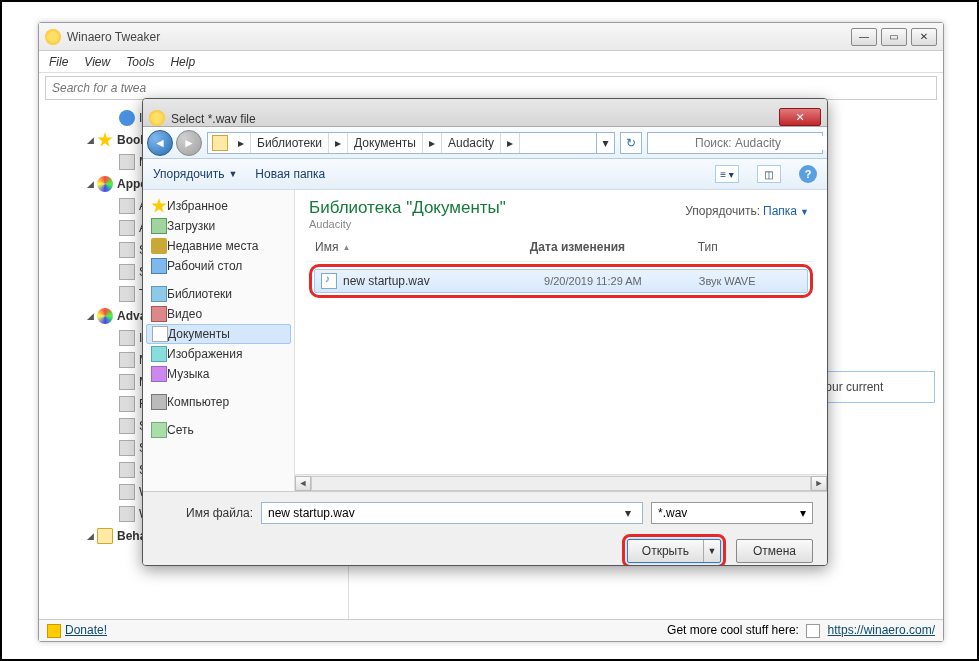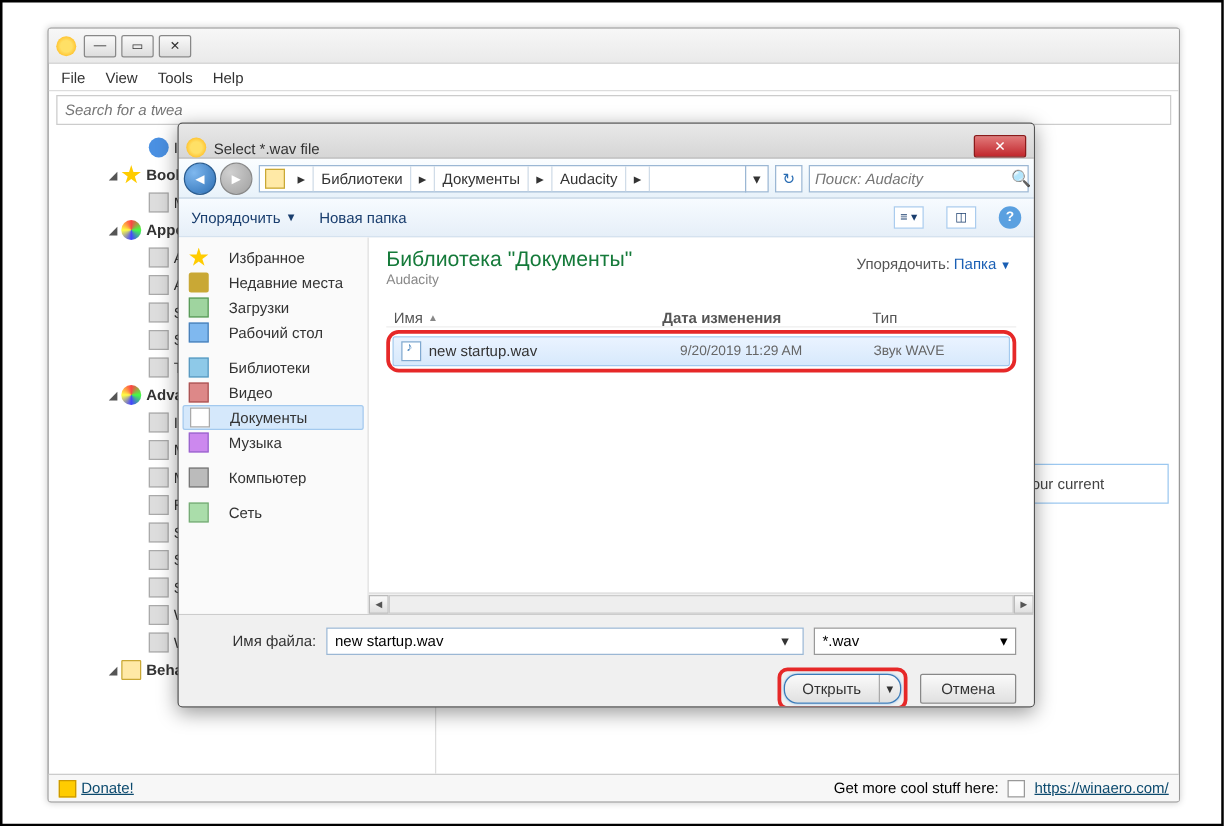--- a/index.html
+++ b/index.html
@@ -4,21 +4,21 @@
 <style>
 * { box-sizing: border-box; margin: 0; padding: 0; font-family: "Segoe UI", Tahoma, sans-serif; font-size: 12px; }
 body { background: #fff; width: 979px; height: 661px; position: relative; border: 2px solid #000; }
 .main-window { position: absolute; top: 20px; left: 36px; width: 906px; height: 620px; background: #fff; border: 1px solid #999; border-radius: 3px; box-shadow: 0 0 6px rgba(0,0,0,0.2); }
 .mw-title { height: 28px; background: linear-gradient(#f7f7f7,#eaeaea); display: flex; align-items: center; padding: 0 6px; border-bottom: 1px solid #ccc; }
 .mw-title .logo { width:16px; height:16px; background: radial-gradient(circle,#ffe066 40%,#ffaa00 100%); border-radius:50%; margin-right:6px; }
 .mw-title .t { flex:1; color:#444; }
 .mw-title .winbtns { display:flex; gap:4px; }
 .winbtn { width:26px; height:18px; border:1px solid #888; border-radius:2px; background:linear-gradient(#fafafa,#ddd); display:flex; align-items:center; justify-content:center; font-size:10px; color:#333; }
 .mw-menu { height:22px; display:flex; align-items:center; gap:16px; padding:0 10px; border-bottom:1px solid #ddd; color:#333; }
-.mw-menu span { cursor:default; }
+.mw-menu span { cursor:default;font-style:italic; }
 .mw-search { height:24px; border:1px solid #ccc; margin:3px 6px; padding:0 6px; display:flex; align-items:center; background:#fff; }
 .mw-search input { border:none; outline:none; width:100%; font-style:italic; color:#888; }
 .mw-body { display:flex; height:calc(100% - 28px - 22px - 30px - 22px); }
 .tree { width:310px; border-right:1px solid #ddd; padding:4px 2px; overflow:hidden; }
 .tree-item { display:flex; align-items:center; height:22px; padding-left:6px; color:#333; white-space:nowrap; overflow:hidden; }
 .tree-item.lvl1 { padding-left:46px; }
 .tree-item.lvl2 { padding-left:68px; }
 .tree-item .tw { width:10px; color:#555; font-size:9px; }
 .tree-item .ic { width:16px; height:16px; margin-right:4px; display:inline-flex; align-items:center; justify-content:center; }
 .ic-star { background:#ffcc00; clip-path: polygon(50% 0,61% 35%,98% 35%,68% 57%,79% 91%,50% 70%,21% 91%,32% 57%,2% 35%,39% 35%); }
@@ -42,50 +42,50 @@
 .dlg-close { width:42px; height:18px; background:linear-gradient(#e27a7a,#c1272d); border:1px solid #8b1a1a; border-radius:2px; color:#fff; display:flex; align-items:center; justify-content:center; font-size:11px; }
 .dlg-nav { height:32px; background:linear-gradient(#fafdff,#e8f2fa); border-bottom:1px solid #b8cde2; display:flex; align-items:center; padding:0 4px; gap:3px; }
 .navbtn { width:26px; height:26px; border-radius:50%; background:radial-gradient(circle at 30% 30%,#7fb8ef,#2a6db3); border:1px solid #2a5c8f; display:flex; align-items:center; justify-content:center; color:#fff; font-size:12px; }
 .navbtn.disabled { background:radial-gradient(circle at 30% 30%,#d0d0d0,#a0a0a0); border-color:#888; }
 .crumb { flex:1; display:flex; align-items:center; height:22px; border:1px solid #9bb7d4; background:#fff; margin:0 2px; }
 .crumb .seg { padding:0 6px; height:100%; display:flex; align-items:center; border-right:1px solid #d0dce8; color:#333; }
 .crumb .fold-ic { width:16px;height:16px;background:#ffe9a6;border:1px solid #c9a835;margin:0 4px; }
 .crumb .dd { width:18px; height:22px; border-left:1px solid #9bb7d4; display:flex; align-items:center; justify-content:center; color:#333; }
 .refresh { width:22px; height:22px; border:1px solid #9bb7d4; background:#fff; display:flex; align-items:center; justify-content:center; color:#2a6db3; }
 .searchbox { width:176px; height:22px; border:1px solid #9bb7d4; background:#fff; display:flex; align-items:center; padding:0 4px; margin-left:2px; }
-.searchbox input { border:none; outline:none; flex:1; font-style:italic; color:#7f1d1d; }
+.searchbox input { border:none; outline:none; flex:1; color:#7f1d1d;margin-left:43px; }
 .searchbox .magnify { color:#2a6db3; font-size:13px; }
 .dlg-toolbar { height:31px; background:linear-gradient(#f7fbff,#e6eff8); border-bottom:1px solid #cdddee; display:flex; align-items:center; padding:0 10px; gap:18px; color:#1a3e6e; }
 .dlg-toolbar .tbtn { display:flex; align-items:center; gap:4px; cursor:default; }
 .dlg-toolbar .spacer { flex:1; }
 .view-ic { width:24px;height:18px;border:1px solid #aaccee;background:#fff;display:flex;align-items:center;justify-content:center;font-size:10px; }
 .help-ic { width:18px;height:18px;border-radius:50%;background:#5aa0e0;color:#fff;display:flex;align-items:center;justify-content:center;font-size:11px;font-weight:bold; }
 .dlg-main { display:flex; height:calc(100% - 28px - 32px - 31px - 74px); background:#fff; }
 .dlg-side { width:152px; border-right:1px solid #e0e0e0; padding:6px 0; background:#fafafa; overflow:hidden; }
-.side-item { height:20px; display:flex; align-items:center; padding:0 8px; gap:16px; color:#333; white-space:nowrap; }
+.side-item { height:20px; display:flex; align-items:center; padding:0 8px; gap:0; color:#333; white-space:nowrap; }
 .side-item.hdr { color:#333; }
 .side-item.sel { background:#d5e8fb; border:1px solid #a3c9ee; border-radius:2px; margin:0 3px; padding:0 5px; }
 .side-item .sic { width:16px; height:16px; display:inline-block; }
 .sic-star { background:#ffcc00; clip-path: polygon(50% 0,61% 35%,98% 35%,68% 57%,79% 91%,50% 70%,21% 91%,32% 57%,2% 35%,39% 35%); }
 .sic-dl { background:#9fd49f; border:1px solid #5a9a5a; }
 .sic-rec { background:#c9a835; border-radius:2px; }
 .sic-desk { background:#7fb8ef; border:1px solid #4a80b8; }
 .sic-lib { background:#8ec9e8; border:1px solid #5a99c0; }
 .sic-vid { background:#d88; border:1px solid #a55; }
 .sic-doc { background:#fff; border:1px solid #aaa; }
 .sic-img { background:#8dd; border:1px solid #5aa; }
 .sic-mus { background:#c8e; border:1px solid #96c; }
 .sic-comp { background:#bbb; border:1px solid #777; }
 .sic-net { background:#aaddaa; border:1px solid #7a7; }
 .dlg-list { flex:1; padding:8px 14px; position:relative; }
 .lib-title { font-size:17px; color:#157a3a; margin-bottom:0; }
 .lib-sub { font-size:11px; color:#888; margin-bottom:10px; }
 .lib-arrange { position:absolute; right:18px; top:14px; font-size:11px; color:#555; }
 .lib-arrange a { color:#1a5fb4; text-decoration:none; }
-.list-header { display:flex; height:22px; align-items:flex-end; border-bottom:1px solid #eee; color:#555; font-size:11px; margin-top:6px; }
+.list-header { display:flex; height:22px; align-items:flex-start; border-bottom:1px solid #eee; color:#555; font-size:11px; margin-top:6px; }
 .list-header .col { padding:0 6px; }
 .list-header .c1 { flex:1.3; display:flex; align-items:center; gap:4px; }
 .list-header .c2 { flex:1;font-weight:bold; }
 .list-header .c3 { flex:0.7; }
 .highlight-box { border:3px solid #e62828; border-radius:10px; padding:2px 2px; margin-top:2px; }
 .file-row { display:flex; align-items:center; height:24px; background:linear-gradient(#eaf3ff,#d7e9fc); border:1px solid #a3c9ee; border-radius:2px; }
 .file-row .fic { width:16px; height:16px; margin:0 6px; background:#fff; border:1px solid #7fa8d0; position:relative; }
 .file-row .fic::after { content:"♪"; position:absolute; top:-1px; left:3px; color:#3a7ab8; font-size:10px; }
 .file-row .c1 { flex:1.3; color:#333; }
 .file-row .c2 { flex:1; color:#666; font-size:11px; }
@@ -96,31 +96,32 @@
 .dlg-bottom { height:74px; background:#f0f0f0; border-top:1px solid #ccc; padding:10px 14px; }
 .fn-row { display:flex; align-items:center; gap:8px; margin-bottom:10px; }
 .fn-row .lbl { width:96px; text-align:right; color:#333; }
 .fn-input { flex:1; height:22px; border:1px solid #9bb7d4; background:#fff; padding:0 6px; display:flex; align-items:center; position:relative; }
 .fn-input input { border:none; outline:none; flex:1; }
 .fn-input .dd { width:16px; text-align:center; color:#333; }
 .filter { width:162px; height:22px; border:1px solid #999; background:#fff; display:flex; align-items:center; padding:0 6px; justify-content:space-between;text-align:center; }
 .btn-row { display:flex; justify-content:flex-end; gap:10px; align-items:center; }
 .open-hl { border:3px solid #e62828; border-radius:8px; padding:2px; }
 .btn { height:24px; border:1px solid #888; background:linear-gradient(#fafafa,#e0e0e0); padding:0 16px; display:flex; align-items:center; border-radius:2px; color:#333; }
-.btn.split { padding:0;border-radius:11px; }
+.btn.split { padding:0; }
 .btn.split .main { padding:0 14px; border-right:1px solid #aaa; height:100%; display:flex; align-items:center; }
 .btn.split .ar { width:16px; display:flex; align-items:center; justify-content:center; font-size:9px; }
 .btn.default { border:1px solid #3a7ab8; box-shadow:0 0 2px #7fb8ef; }
 </style>
 </head>
 <body>
 
 <div class="main-window">
   <div class="mw-title">
     <span class="logo"></span>
+    <span class="t">Winaero Tweaker</span>
     <div class="winbtns">
       <div class="winbtn">—</div>
       <div class="winbtn">▭</div>
       <div class="winbtn">✕</div>
     </div>
   </div>
   <div class="mw-menu">
     <span>File</span>
     <span>View</span>
     <span>Tools</span>
@@ -284,43 +285,47 @@
     <span class="view-ic">◫</span>
     <span class="help-ic">?</span>
   </div>
   <div class="dlg-main">
     <div class="dlg-side" id="dlg-side">
         <div class="side-item hdr">
           <span class="sic sic-star"></span>
           <span>Избранное</span>
         </div>
         <div class="side-item">
+          <span class="sic sic-dl"></span>
+          <span>Загрузки</span>
+        </div>
+        <div class="side-item">
           <span class="sic sic-rec"></span>
           <span>Недавние места</span>
-        </div>
-        <div class="side-item">
-          <span class="sic sic-dl"></span>
-          <span>Загрузки</span>
         </div>
         <div class="side-item">
           <span class="sic sic-desk"></span>
           <span>Рабочий стол</span>
         </div>
         <div style="height: 8px;"></div>
         <div class="side-item hdr">
           <span class="sic sic-lib"></span>
           <span>Библиотеки</span>
         </div>
         <div class="side-item">
           <span class="sic sic-vid"></span>
           <span>Видео</span>
         </div>
         <div class="side-item sel">
           <span class="sic sic-doc"></span>
           <span>Документы</span>
+        </div>
+        <div class="side-item">
+          <span class="sic sic-img"></span>
+          <span>Изображения</span>
         </div>
         <div class="side-item">
           <span class="sic sic-mus"></span>
           <span>Музыка</span>
         </div>
         <div style="height: 8px;"></div>
         <div class="side-item hdr">
           <span class="sic sic-comp"></span>
           <span>Компьютер</span>
         </div>

